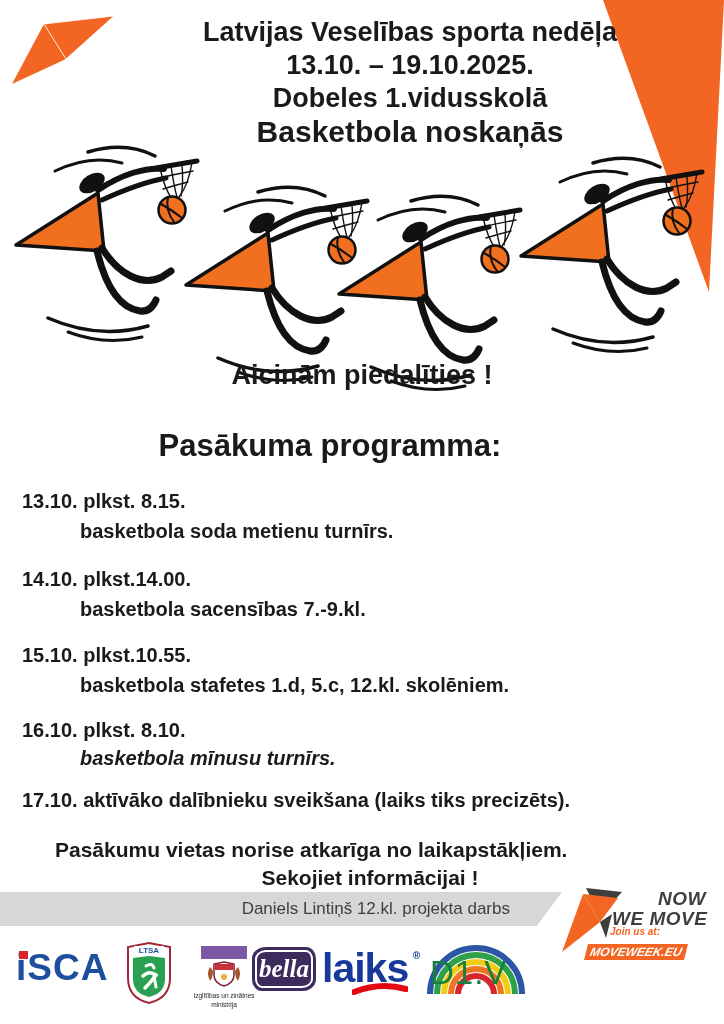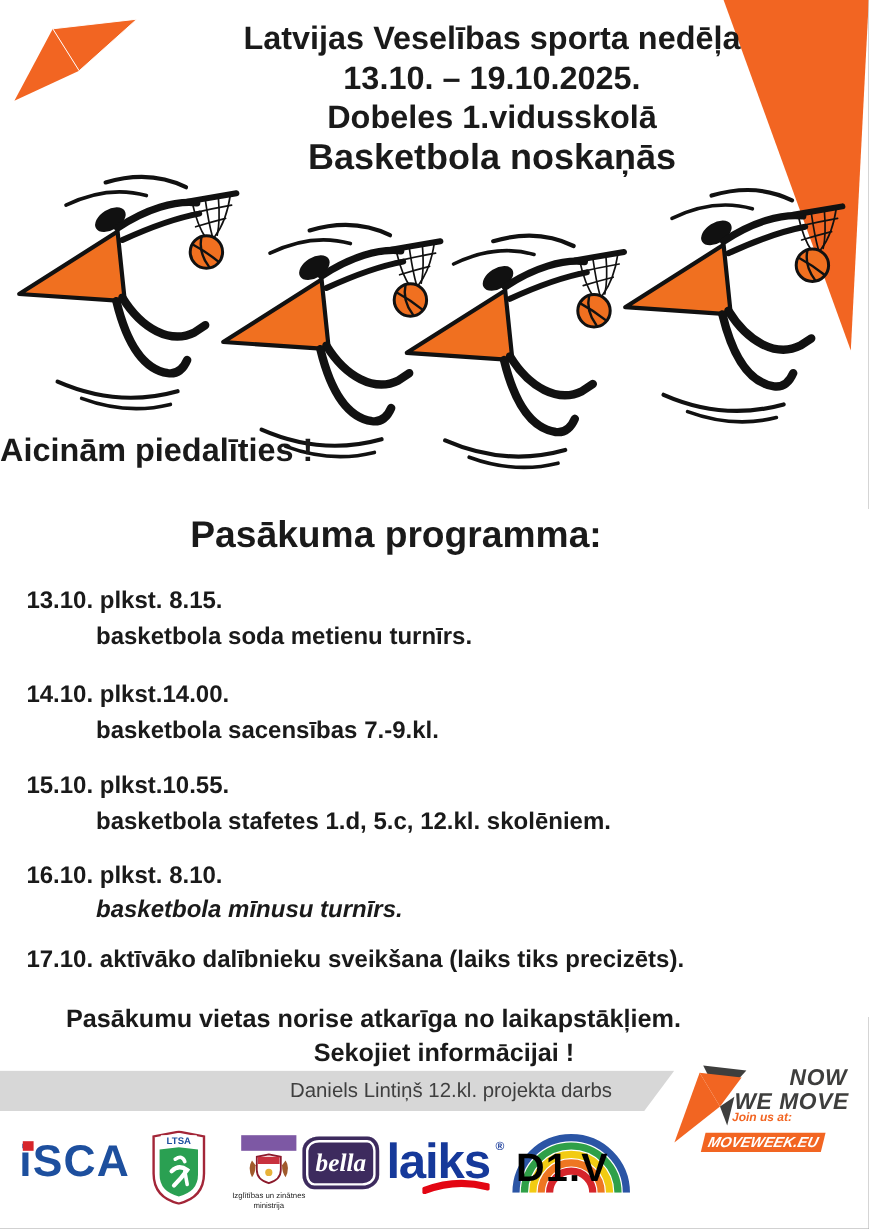--- a/index.html
+++ b/index.html
@@ -8,21 +8,21 @@
     font-family:"Liberation Sans",sans-serif;color:#1a1a1a;margin:0 auto;
   }
   .abs{position:absolute;}
   
   .title-block{left:0;top:16px;width:724px;text-align:center;font-weight:bold;color:#1a1a1a;padding-left:48px;}
   .title-line{font-size:27px;line-height:33px;}
   .title-line.big{font-size:30px;line-height:34px;}
   
   .player-svg{position:absolute;width:190px;height:200px;overflow:visible;}
   
-  .invite{left:0;top:360px;width:724px;text-align:left;font-size:27px;font-weight:bold;}
+  .invite{left:0;top:360px;width:724px;text-align:center;font-size:27px;font-weight:bold;}
   .program-title{left:0;top:428px;width:660px;text-align:center;font-size:31px;font-weight:bold;}
   .ptime{left:22px;width:680px;font-size:20px;font-weight:bold;}
   .pdetail{left:80px;width:640px;font-size:20px;font-weight:bold;}
   .pdetail.italic{font-style:italic;}
   .notice1{left:20px;top:838px;width:700px;font-size:21px;font-weight:bold;margin-left:35px;}
   .notice2{left:0;top:866px;width:740px;text-align:center;font-size:21px;font-weight:bold;}
   
   .credit-banner{left:0;top:892px;width:562px;height:34px;background:#d7d7d7;
     clip-path:polygon(0 0,100% 0,95.5% 100%,0 100%);}
   .credit-text{position:absolute;right:52px;top:0;line-height:34px;font-size:17px;color:#3f3f3f;}
@@ -35,26 +35,26 @@
   
   .isca{left:16px;top:948px;font-size:37px;font-weight:900;color:#1d4f9e;letter-spacing:1px;line-height:40px;}
   .isca-dot{position:absolute;left:3px;top:3px;width:9px;height:8px;background:#d6252b;}
   .ministry{left:186px;top:946px;width:76px;text-align:center;}
   .ministry-flag{display:block;margin:0 auto;width:46px;height:13px;background:#7d58a4;}
   .ministry-text{font-size:6.5px;line-height:7.5px;color:#222;margin-top:1px;}
   .bella{left:252px;top:947px;width:64px;height:44px;background:#3d2b5e;
     border-radius:14px 10px 14px 10px/12px 12px 12px 12px;
     box-shadow:inset 0 0 0 3px #3d2b5e, inset 0 0 0 5px #fff;
     display:flex;align-items:center;justify-content:center;}
-  .bella span{color:#fff;font-family:"Liberation Serif",serif;font-style:italic;font-weight:bold;font-size:21px;}
+  .bella span{color:#fff;font-family:"Liberation Serif",serif;font-style:italic;font-weight:bold;font-size:25px;}
   .seni{left:322px;top:948px;}
   .seni-word{font-size:41px;font-weight:800;color:#16399a;letter-spacing:-1px;line-height:40px;}
   .seni-reg{position:absolute;right:-12px;top:2px;font-size:10px;color:#16399a;font-weight:bold;}
   .dv{left:420px;top:942px;}
-  .dv-text{position:absolute;left:10px;top:12px;font-size:33px;font-weight:700;color:#000000;letter-spacing:1px;}
+  .dv-text{position:absolute;left:10px;top:12px;font-size:33px;font-weight:400;color:#15803d;letter-spacing:1px;}
 </style>
 </head>
 <body>
 
 <div class="poster">
 
   <svg class="abs" style="left:8px;top:12px" width="110" height="78" viewBox="0 0 110 78">
     <polygon points="4,72 36,12 58,47" fill="#f26522"></polygon>
     <polygon points="36,12 106,4 58,47" fill="#f26522" stroke="#ffffff" stroke-width="0.8"></polygon>
   </svg>

